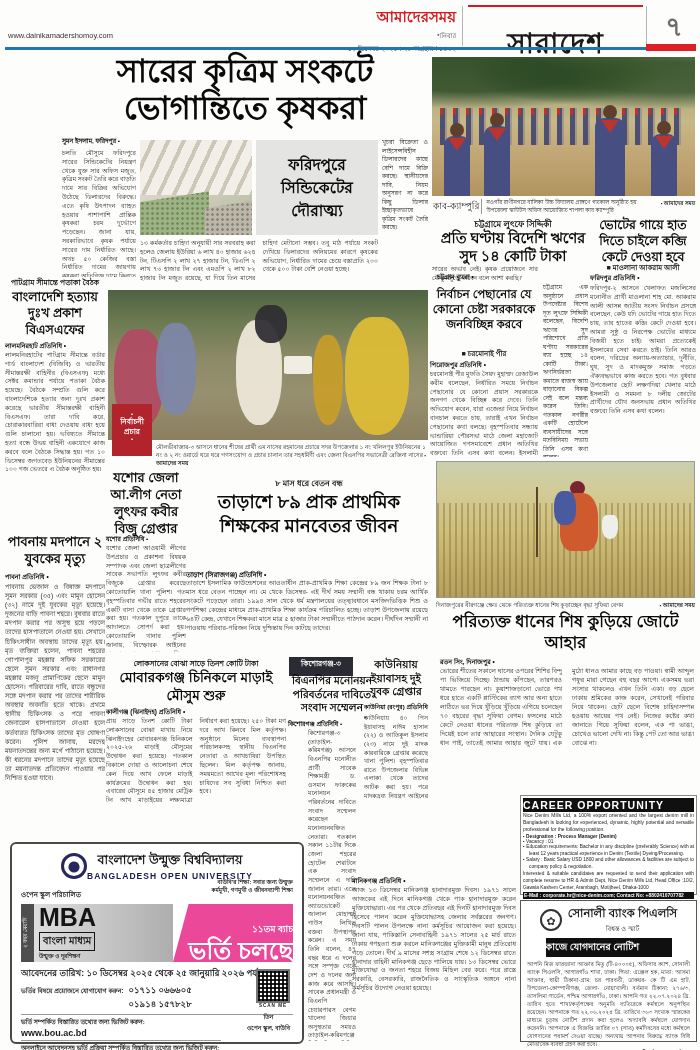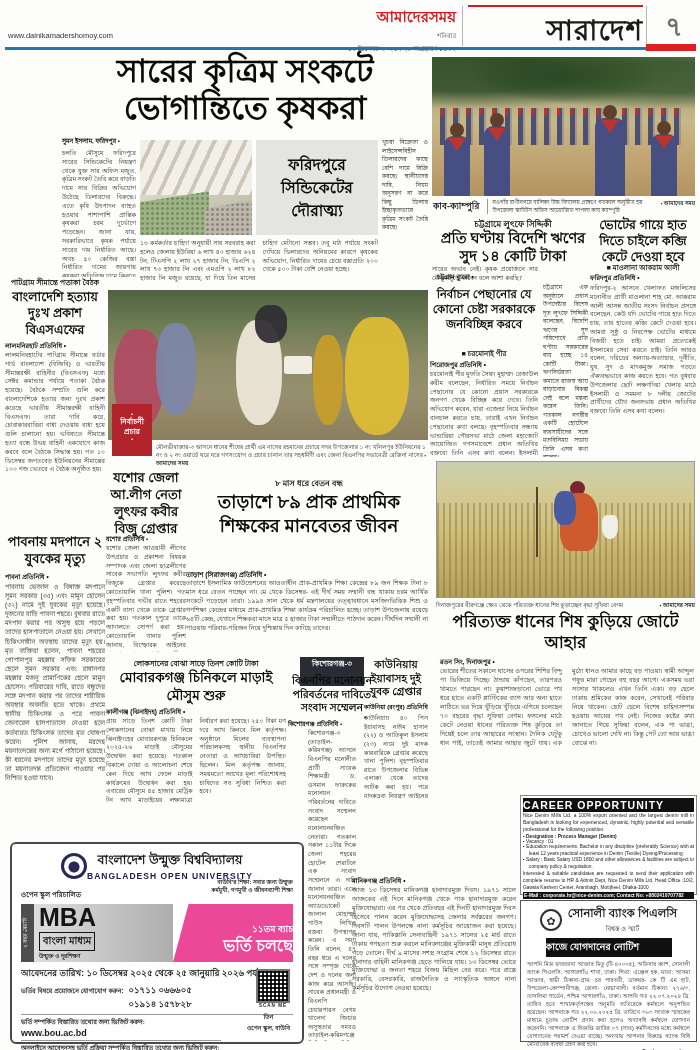--- a/index.html
+++ b/index.html
@@ -7,21 +7,21 @@
 body{font-family:"Liberation Sans","DejaVu Sans",sans-serif;color:#1a1a1a}
 .page{position:relative;width:700px;height:1050px;background:#fdfdfb;margin:0 auto;overflow:hidden}
 .a{position:absolute}
 .jt{text-align:justify;line-height:1.42;color:#222;overflow:hidden}
 .byline{font-weight:bold;color:#000}
 .kick{font-weight:bold;text-align:center;color:#111}
 .hl{font-weight:bold;text-align:center;color:#0a0a0a}
 .photo{overflow:hidden}
 .credit::before{content:"▪ ";font-size:4.5px}
 
-.sec-title{font-weight:900;text-align:right;border-top:2px solid #d71920;padding-top:2px;letter-spacing:1px}
+.sec-title{font-weight:900;text-align:center;border-top:2px solid #d71920;padding-top:15px;letter-spacing:1px}
 .vdiv{border-left:1px solid #b5b5b5}
 
 .scout{background:linear-gradient(180deg,#77895c 0%,#8e9c6a 16%,#b0ac82 30%,#c7b887 46%,#c3a877 68%,#b1945f 100%)}
 .sc-trees{position:absolute;left:0;right:0;top:0;height:42%;background:radial-gradient(ellipse at 15% 30%,rgba(40,70,35,.8) 0 30%,transparent 60%),radial-gradient(ellipse at 55% 15%,rgba(60,90,45,.7) 0 25%,transparent 55%),radial-gradient(ellipse at 90% 35%,rgba(45,75,40,.75) 0 28%,transparent 60%)}
 .sc-row{position:absolute;left:3%;right:3%;top:37%;height:26%;background:repeating-linear-gradient(90deg,rgba(56,62,112,.85) 0 5px,rgba(96,100,145,.35) 5px 7px,transparent 7px 13px)}
 .sc-scarves{position:absolute;left:3%;right:3%;top:37%;height:5%;background:repeating-linear-gradient(90deg,rgba(196,48,40,.95) 0 3px,transparent 3px 13px)}
 .sc-fig{position:absolute;bottom:0;width:26px;background:#474e82;border-radius:9px 9px 0 0}
 .sc-head{position:absolute;top:-13px;left:6px;width:14px;height:14px;border-radius:50%;background:#5d3f2c}
 .sc-scarf{position:absolute;top:2px;left:4px;width:18px;height:13px;background:#bb3530;clip-path:polygon(0 0,100% 0,50% 100%)}
 
@@ -107,21 +107,21 @@
     <div class="sc-fig" style="right:70px;width:30px;height:78px">
         <span class="sc-head" style="left:8px"></span>
         <span class="sc-scarf" style="left:6px"></span>
       </div>
     <div class="sc-fig" style="right:18px;height:62px">
         <span class="sc-head"></span>
         <span class="sc-scarf"></span>
       </div>
   </div>
   <div class="a" style="left:433px;top:199px;width:262px;height:17px;display:flex;gap:4px;align-items:flex-start">
-    <span style="font-size:9px;font-weight:bold;white-space:nowrap;border-right:1px solid #999;padding-right:8px">কাব-ক্যাম্পুরি</span>
+    <span style="font-size:9px;font-weight:normal;white-space:nowrap;border-right:1px solid #999;padding-right:2px">কাব-ক্যাম্পুরি</span>
     <span style="font-size:5.6px;line-height:1.35;color:#222">নওগাঁর রাণীনগরে বালিকা উচ্চ বিদ্যালয় প্রাঙ্গণে গতকাল অনুষ্ঠিত হয় উপজেলা স্কাউটস অফিস আয়োজিত শাপলা কাব ক্যাম্পুরি</span>
     <span class="credit" style="font-size:5.6px;font-weight:bold;white-space:nowrap">আমাদের সময়</span>
   </div>
 
   <div class="a kick" style="left:437px;top:218px;width:152px;font-size:8.5px">চট্টগ্রামে লুৎফে সিদ্দিকী</div>
   <div class="a hl" style="left:437px;top:229px;width:152px;font-size:14.5px;line-height:1.25">প্রতি ঘণ্টায় বিদেশি ঋণের সুদ ১৪ কোটি টাকা</div>
   <div class="a byline" style="left:437px;top:272px;font-size:6.4px">চট্টগ্রাম ব্যুরো •</div>
   <div class="a jt" style="left:543px;top:283px;width:45px;height:174px;font-size:6px">চট্টগ্রামে এক অনুষ্ঠানে প্রধান উপদেষ্টার বিশেষ দূত লুৎফে সিদ্দিকী বলেছেন, বিদেশি ঋণের সুদ পরিশোধে প্রতি ঘণ্টায় সরকারের ব্যয় হচ্ছে ১৪ কোটি টাকা। ঋণনির্ভরতা কমাতে রাজস্ব আয় বাড়ানোর বিকল্প নেই বলে মন্তব্য করেন তিনি। গতকাল নগরীর একটি হোটেলে ব্যবসায়ীদের সঙ্গে মতবিনিময় সভায় তিনি এসব কথা বলেন।</div>
 
   <div class="a hl" style="left:590px;top:217px;width:106px;font-size:12.5px;line-height:1.28">ভোটের গায়ে হাত দিতে চাইলে কব্জি কেটে দেওয়া হবে</div>
@@ -165,21 +165,21 @@
   <div class="a kick" style="left:190px;top:477px;width:238px;font-size:8px">৮ মাস ধরে বেতন বন্ধ</div>
   <div class="a hl" style="left:190px;top:490px;width:238px;font-size:18px;line-height:1.35">তাড়াশে ৮৯ প্রাক প্রাথমিক শিক্ষকের মানবেতর জীবন</div>
   <div class="a byline" style="left:186px;top:569px;font-size:6.6px">তাড়াশ (সিরাজগঞ্জ) প্রতিনিধি •</div>
   <div class="a jt" style="left:186px;top:579px;width:242px;height:74px;font-size:6.3px">তাড়াশে ইসলামিক ফাউন্ডেশনের আওতাধীন প্রাক-প্রাথমিক শিক্ষা কেন্দ্রের ৮৯ জন শিক্ষক টানা ৮ মাস ধরে বেতন পাচ্ছেন না। মে থেকে ডিসেম্বর- এই দীর্ঘ সময় সম্মানী বন্ধ থাকায় চরম আর্থিক সংকটে পড়েছেন তারা। ১৯৯৪ সাল থেকে ধর্ম মন্ত্রণালয়ের তত্ত্বাবধানে মসজিদভিত্তিক শিশু ও গণশিক্ষা কেন্দ্রের মাধ্যমে প্রাক-প্রাথমিক শিক্ষা কার্যক্রম পরিচালিত হচ্ছে। তাড়াশ উপজেলায় রয়েছে ৬৪টি কেন্দ্র, যেখানে শিক্ষকরা মাসে মাত্র ৫ হাজার টাকা সম্মানীতে পাঠদান করেন। দীর্ঘদিন সম্মানী না পাওয়ায় পরিবার-পরিজন নিয়ে দুশ্চিন্তায় দিন কাটছে তাদের।</div>
 
   <div class="a kick" style="left:106px;top:658px;width:180px;font-size:7.5px">লোকসানের বোঝা সাড়ে তিনশ কোটি টাকা</div>
   <div class="a hl" style="left:106px;top:669px;width:180px;font-size:13.5px;line-height:1.3">মোবারকগঞ্জ চিনিকলে মাড়াই মৌসুম শুরু</div>
   <div class="a byline" style="left:106px;top:707px;font-size:6.4px">কালীগঞ্জ (ঝিনাইদহ) প্রতিনিধি •</div>
   <div class="a jt" style="left:106px;top:717px;width:180px;height:148px;font-size:6.2px;column-count:2;column-gap:7px">প্রায় সাড়ে তিনশ কোটি টাকা লোকসানের বোঝা মাথায় নিয়ে ঝিনাইদহের মোবারকগঞ্জ চিনিকলে ২০২৫-২৬ মাড়াই মৌসুমের উদ্বোধন করা হয়েছে। গতকাল বিকালে দোয়া ও আলোচনা শেষে কেন দিয়ে আখ ফেলে মাড়াই কার্যক্রমের উদ্বোধন করা হয়। এবারের মৌসুমে ৪৫ হাজার মেট্রিক টন আখ মাড়াইয়ের লক্ষ্যমাত্রা নির্ধারণ করা হয়েছে। ২৫০ টাকা মণ দরে আখ কিনবে মিল কর্তৃপক্ষ। অনুষ্ঠানে মিলের ব্যবস্থাপনা পরিচালকসহ স্থানীয় বিএনপির নেতারা ও আখচাষিরা উপস্থিত ছিলেন। মিল কর্তৃপক্ষ জানায়, সময়মতো আখের মূল্য পরিশোধসহ চাষিদের সব সুবিধা নিশ্চিত করা হবে।</div>
 
-  <div class="a tagbox" style="left:300px;top:657px;width:64px;height:29px;font-size:7.5px;line-height:13px">কিশোরগঞ্জ-৩</div>
+  <div class="a tagbox" style="left:289px;top:657px;width:64px;height:19px;font-size:7.5px;line-height:13px">কিশোরগঞ্জ-৩</div>
   <div class="a hl" style="left:286px;top:674px;width:92px;font-size:10.5px;line-height:1.3">বিএনপির মনোনয়ন পরিবর্তনের দাবিতে সংবাদ সম্মেলন</div>
   <div class="a byline" style="left:288px;top:719px;font-size:6.2px">কিশোরগঞ্জ প্রতিনিধি •</div>
   <div class="a jt" style="left:308px;top:729px;width:48px;height:312px;font-size:6.1px">কিশোরগঞ্জ-৩ (তাড়াইল-করিমগঞ্জ) আসনে বিএনপির মনোনীত প্রার্থী সাবেক শিক্ষামন্ত্রী ড. ওসমান ফারুকের মনোনয়ন পরিবর্তনের দাবিতে সংবাদ সম্মেলন করেছেন মনোনয়নবঞ্চিত নেতারা। গতকাল সকাল ১১টার দিকে জেলা শহরের হোটেল শেরাটনে এক সংবাদ সম্মেলনে এ দাবি জানান তারা। এতে মনোনয়নবঞ্চিত অ্যাডভোকেট জালাল মোহাম্মদ গাউস লিখিত বক্তব্য উপস্থাপন করেন। এ সময় তিনি বলেন, ৪৭ বছর ধরে এ দলের সঙ্গে সম্পৃক্ত থেকে দেশ ও দলের জন্য কাজ করে আসছি। সাবেক প্রধানমন্ত্রী ও বিএনপি চেয়ারপারস বেগম খালেদা জিয়ার অসুস্থতার সময়ও তাড়াইল-করিমগঞ্জে তিনি নিজে বিভিন্ন ইউনিয়নে দোয়া মাহফিল করে আসছেন। এ সময় তিনি দেশবাসীর সুস্থতা কামনা করে সবার কাছে দোয়া প্রার্থনা করেন। তিনি আরও বলেন, ২০১৯ সালের জাতীয় সংসদ নির্বাচনকে সামনে রেখে বিএনপি দুই দফায় মনোনয়ন দিয়েছিল। দলের দুঃসময়ে মাঠে থেকে আন্দোলন-সংগ্রামে নেতাকর্মীদের পাশে ছিলেন বলেও দাবি করেন তিনি।</div>
 
   <div class="a hl" style="left:364px;top:658px;width:64px;font-size:10.5px;line-height:1.3">কাউনিয়ায় ইয়াবাসহ দুই যুবক গ্রেপ্তার</div>
   <div class="a byline" style="left:364px;top:702px;width:64px;font-size:6.1px">কাউনিয়া (রংপুর) প্রতিনিধি •</div>
   <div class="a jt" style="left:364px;top:714px;width:64px;height:86px;font-size:6.1px">কাউনিয়ায় ৪০ পিস ইয়াবাসহ নাঈম হাসান (২২) ও আতিকুল ইসলাম (২৩) নামে দুই মাদক কারবারিকে গ্রেপ্তার করেছে থানা পুলিশ। বৃহস্পতিবার রাতে উপজেলার বিভিন্ন এলাকা থেকে তাদের আটক করা হয়। পরে মাদকদ্রব্য নিয়ন্ত্রণ আইনের মামলায় গ্রেপ্তার দেখিয়ে আদালতের মাধ্যমে রংপুর কারাগারে পাঠায় পুলিশ।</div>
 
   <div class="a photo paddy" style="left:436px;top:461px;width:259px;height:137px">
     <div class="pd-stubble"></div>
@@ -219,21 +219,21 @@
       <div class="bn-left">
         <span class="bn-side">২ বছর মেয়াদি</span>
         <span style="padding:1px 5px">
           <span style="display:block;font-size:25px;font-weight:900;line-height:1;color:#141414">MBA</span>
           <span style="display:inline-block;font-size:10px;font-weight:900;border:1.5px solid #141414;padding:0 3px;color:#141414">বাংলা মাধ্যম</span>
           <span style="display:block;font-size:5.8px;font-weight:bold;color:#222">উন্মুক্ত ও দূরশিক্ষণ</span>
         </span>
       </div>
       <div class="bn-right">
         <div style="font-size:9px;font-weight:bold">১১তম ব্যাচ</div>
-        <div style="font-size:16px;font-weight:900;line-height:1.15">ভর্তি চলছে</div>
+        <div style="font-size:24px;font-weight:900;line-height:1.15">ভর্তি চলছে</div>
       </div>
     </div>
     <div style="font-size:8.6px;font-weight:900;margin-top:5px">আবেদনের তারিখ: ১০ ডিসেম্বর ২০২৫ থেকে ২৫ জানুয়ারি ২০২৬ পর্যন্ত</div>
     <div style="display:flex;gap:5px;margin-top:3px;border-bottom:1px solid #999;padding-bottom:2px">
       <span style="font-size:6.3px;font-weight:bold;padding-top:2px">ভর্তির বিষয়ে প্রয়োজনে যোগাযোগ করুন:</span>
       <span style="text-align:center">
         <span style="display:block;font-size:8.5px;font-weight:900">০১৭১১ ০৬৬৬০৫</span>
         <span style="display:block;font-size:8.5px;font-weight:900">০১৯১৪ ১৫৭৮২৮</span>
       </span>
     </div>

